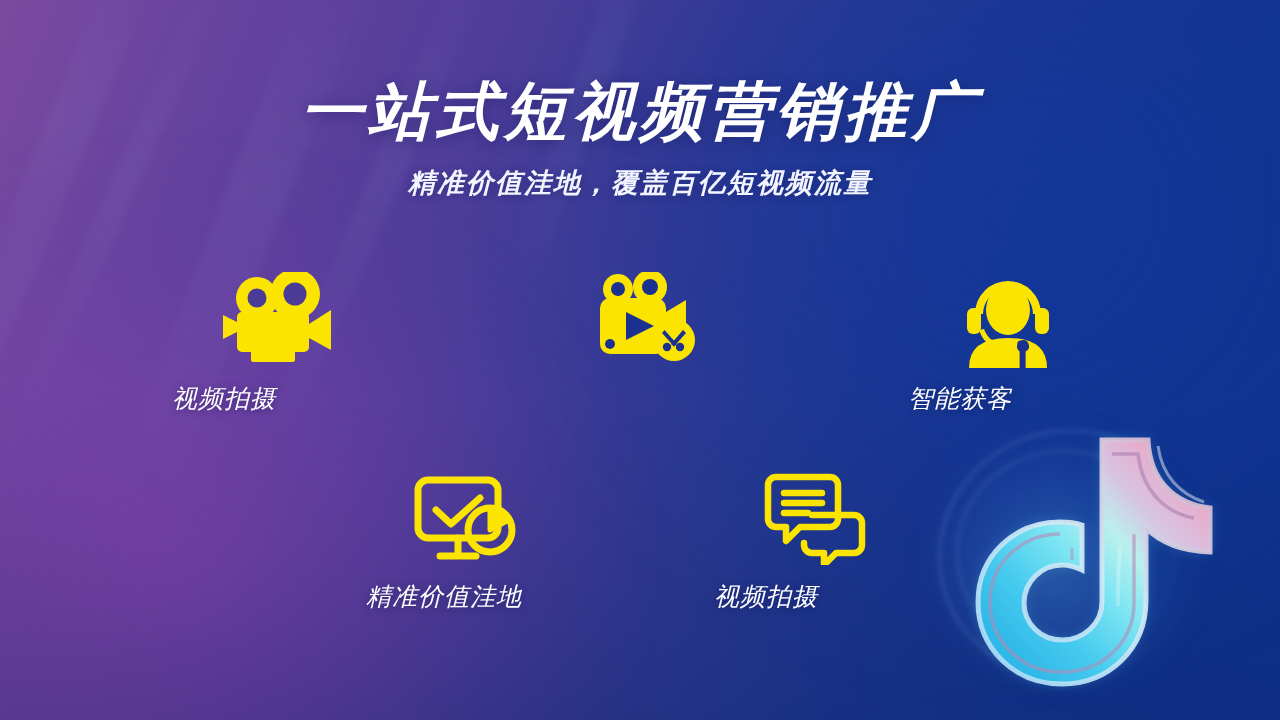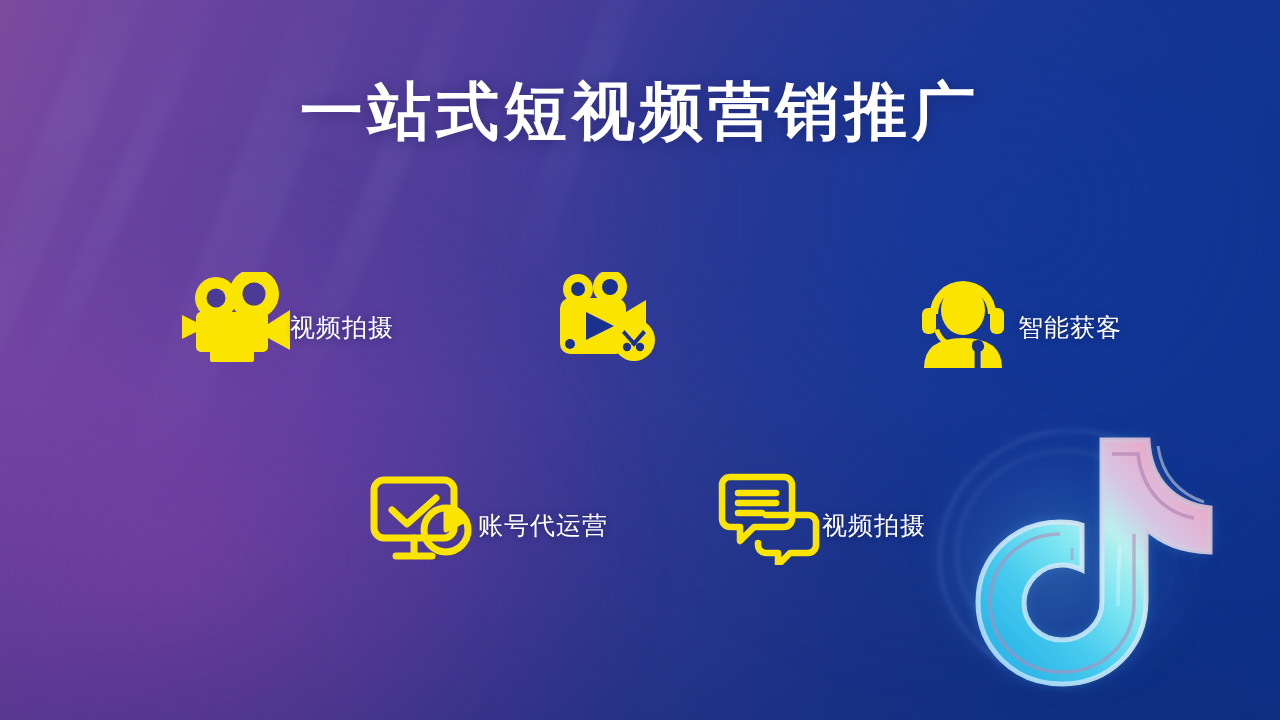--- a/index.html
+++ b/index.html
@@ -7,20 +7,21 @@
     padding: 0;
     background: #0d1a4a;
   }
   #stage {
     position: relative;
     width: 1280px;
     height: 720px;
     overflow: hidden;
     font-family: "Liberation Sans", "DejaVu Sans", sans-serif;
     background: #1b2f8e;
+    font-style: italic;
   }
 
   
   .bg-base {
     position: absolute;
     inset: 0;
     background:
       linear-gradient(112deg,
         #7b4a9e 0%,
         #6a44a0 12%,
@@ -116,21 +117,21 @@
     position: absolute;
     display: flex;
     justify-content: center;
   }
   .row-1 { left: 0; right: 0; top: 272px; gap: 168px; }
   .row-2 { left: 0; right: 0; top: 470px; gap: 148px; }
 
   .feature {
     width: 200px;
     display: flex;
-    align-items: center;
+    flex-direction: column;
   }
   .feature-icon {
     height: 96px;
     display: flex;
     align-items: center;
     justify-content: center;
   }
   .feature-icon svg { display: block; }
   .feature-label {
     margin-top: 14px;
@@ -207,20 +208,21 @@
     <div class="streak" style="left:210px;  top:-40px;  width:26px;  height:520px; transform: rotate(24deg);"></div>
     <div class="streak" style="left:330px;  top:-80px;  width:60px;  height:620px; transform: rotate(21deg);"></div>
     <div class="streak" style="left:470px;  top:-60px;  width:30px;  height:560px; transform: rotate(23deg);"></div>
     <div class="streak" style="left:40px;   top:180px;  width:38px;  height:480px; transform: rotate(26deg);"></div>
     <div class="streak" style="left:640px;  top:-100px; width:34px;  height:420px; transform: rotate(20deg);"></div>
   </div>
   <div class="bg-bottom-shade"></div>
 
   <div class="headline-wrap">
     <div class="headline">一站式短视频营销推广</div>
+    <div class="subheadline">精准价值洼地，覆盖百亿短视频流量</div>
   </div>
 
   <div class="row row-1">
 
     <div class="feature">
       <div class="feature-icon">
         <svg width="118" height="96" viewBox="0 0 118 96" fill="#FBE500">
           <circle cx="44" cy="26" r="21"></circle>
           <circle cx="44" cy="26" r="9.5" fill="#4a3b96"></circle>
           <circle cx="82" cy="22" r="25"></circle>
@@ -289,21 +291,21 @@
       <div class="feature-icon">
         <svg width="112" height="92" viewBox="0 0 112 92" fill="none" stroke="#FBE500" stroke-width="7" stroke-linecap="round" stroke-linejoin="round">
           <rect x="8" y="8" width="80" height="58" rx="10"></rect>
           <path d="M48 66 L48 82"></path>
           <path d="M30 84 L66 84"></path>
           <path d="M26 38 L41 52 L70 26"></path>
           <circle cx="80" cy="58" r="22" stroke-width="7"></circle>
           <path d="M80 58 L80 36 A22 22 0 0 1 99 48 Z" fill="#FBE500" stroke-width="5"></path>
         </svg>
       </div>
-      <div class="feature-label">账号代运营</div>
+      <div class="feature-label">精准价值洼地</div>
     </div>
 
     <div class="feature">
       <div class="feature-icon">
         <svg width="108" height="94" viewBox="0 0 108 94" fill="none" stroke="#FBE500" stroke-width="6.5" stroke-linecap="round" stroke-linejoin="round">
           <path d="M8 14 a8 8 0 0 1 8-8 h54 a8 8 0 0 1 8 8 v34 a8 8 0 0 1 -8 8 h-30 l-14 14 v-14 h-10 a8 8 0 0 1 -8 -8 Z"></path>
           <path d="M24 22 L62 22"></path>
           <path d="M24 32 L62 32"></path>
           <path d="M24 42 L48 42"></path>
           <path d="M52 44 h42 a8 8 0 0 1 8 8 v22 a8 8 0 0 1 -8 8 h-18 l-12 12 v-12 h-12 a8 8 0 0 1 -8 -8 v-2" fill="none"></path>

